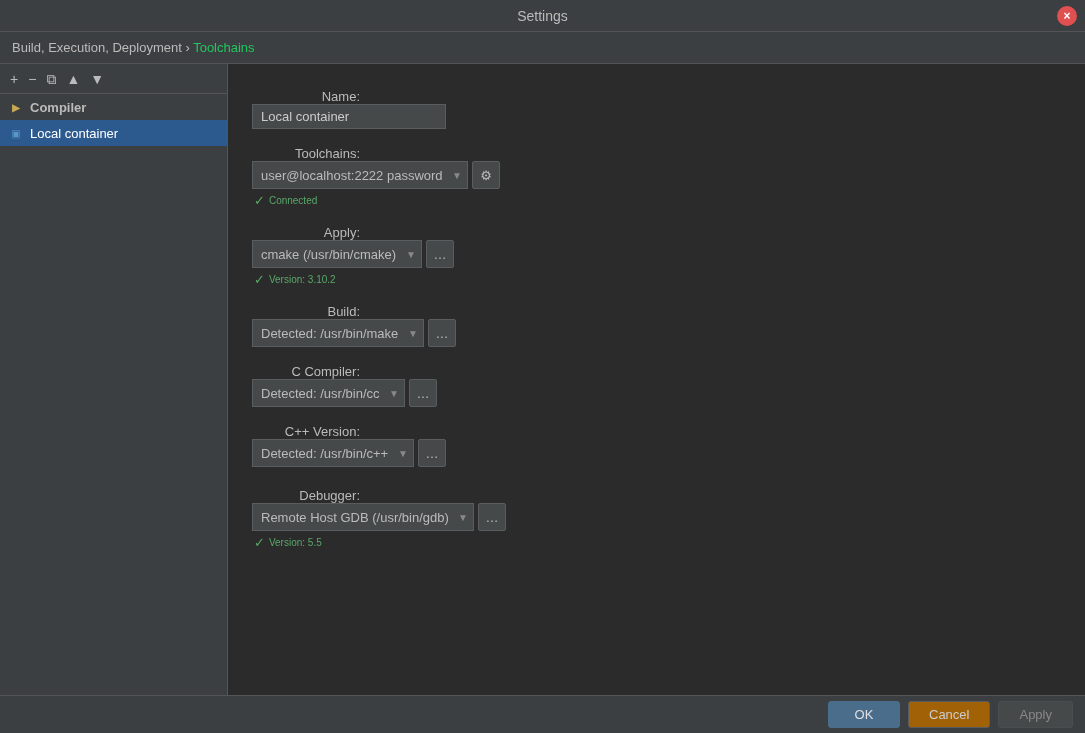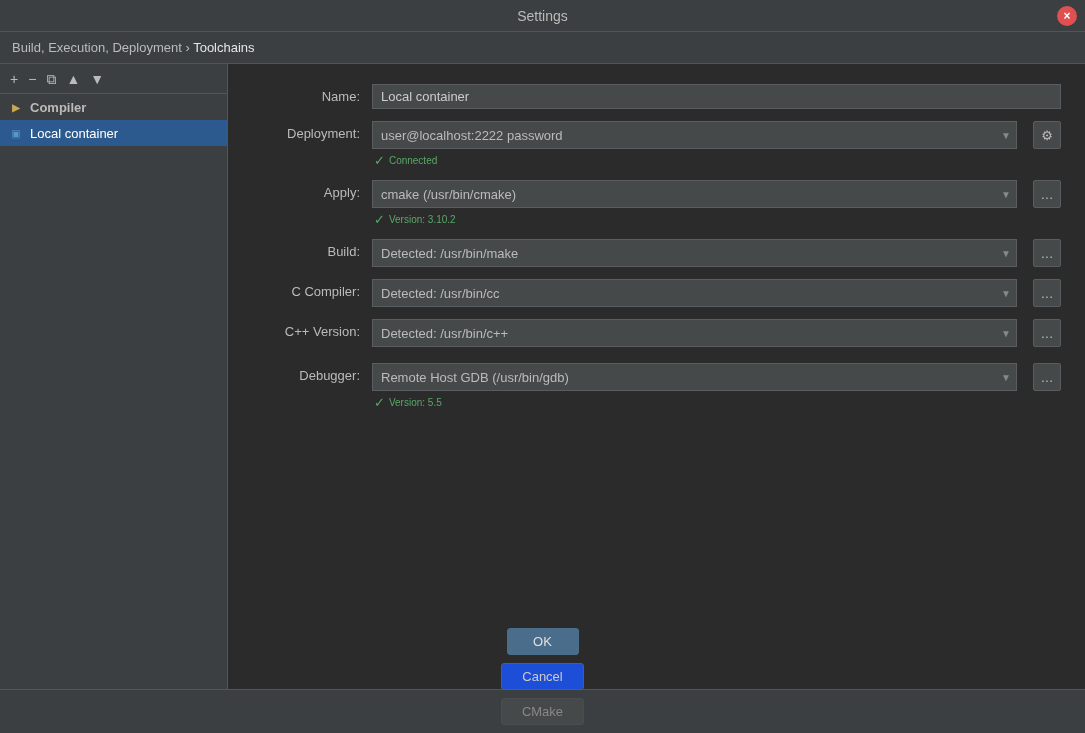--- a/index.html
+++ b/index.html
@@ -50,21 +50,21 @@
     
     .breadcrumb {
       background: #3c3f41;
       padding: 8px 12px;
       font-size: 13px;
       color: #bbbbbb;
       border-bottom: 1px solid #555;
       flex-shrink: 0;
     }
     .breadcrumb span.active {
-      color: #e5e5e5;
+      color: #22c55e;
     }
 
     
     .main-layout {
       display: flex;
       flex: 1;
       overflow: hidden;
     }
 
     
@@ -135,40 +135,41 @@
       background: #2b2b2b;
       padding: 20px 24px;
       overflow-y: auto;
     }
 
     
     .form-row {
       display: flex;
       align-items: flex-start;
       margin-bottom: 12px;
+      flex-direction: column;
     }
     .form-label {
       width: 120px;
       text-align: right;
       padding-right: 12px;
       padding-top: 5px;
       color: #bbbbbb;
       font-size: 13px;
       flex-shrink: 0;
     }
     .form-controls {
       flex: 1;
       display: flex;
       flex-direction: column;
       gap: 4px;
     }
     .input-row {
       display: flex;
       align-items: center;
-      gap: 16px;
+      gap: 4px;
       justify-content: space-between;
     }
     .form-select {
       flex: 1;
       background: #45494a;
       border: 1px solid #5a5d5f;
       color: #bbbbbb;
       padding: 4px 8px;
       font-size: 13px;
       height: 28px;
@@ -241,39 +242,38 @@
 
     
     .footer {
       background: #3c3f41;
       border-top: 1px solid #555;
       display: flex;
       align-items: center;
       justify-content: flex-end;
       padding: 8px 12px;
       gap: 8px;
-      height: 44px;
-      flex-shrink: 0;
-      flex-direction: column;
+      height: 38px;
+      flex-shrink: 0;
     }
     .footer-btn {
       padding: 5px 20px;
       font-size: 13px;
       cursor: pointer;
       border-radius: 3px;
       border: 1px solid #5a5d5f;
       min-width: 72px;
     }
     .footer-btn.ok {
       background: #4a6d8c;
       color: #e0e0e0;
       border-color: #4a6d8c;
     }
     .footer-btn.cancel {
-      background: #1d4ed8;
+      background: #a16207;
       color: #cccccc;
     }
     .footer-btn.apply {
       background: #45494a;
       color: #888888;
       border-color: #4a4d50;
     }
 
     
     .section-gap { margin-top: 16px; }
@@ -317,21 +317,21 @@
   <div class="content-area">
 
     <div class="form-row">
       <div class="form-label">Name:</div>
       <div class="form-controls">
         <input type="text" class="name-input" value="Local container" style="width: 100%;">
       </div>
     </div>
 
     <div class="form-row">
-      <div class="form-label">Deployment:</div>
+      <div class="form-label">Toolchains:</div>
       <div class="form-controls">
         <div class="input-row">
           <div class="select-wrapper">
             <select class="form-select">
               <option>user@localhost:2222  password</option>
             </select>
             <span class="select-arrow">▼</span>
           </div>
           <button class="icon-btn" title="Settings">⚙</button>
         </div>
@@ -424,14 +424,14 @@
         </div>
       </div>
     </div>
 
   </div>
 </div>
 
 <div class="footer">
   <button class="footer-btn ok">OK</button>
   <button class="footer-btn cancel">Cancel</button>
-  <button class="footer-btn apply">CMake</button>
+  <button class="footer-btn apply">Apply</button>
 </div>
 
 </body></html>

